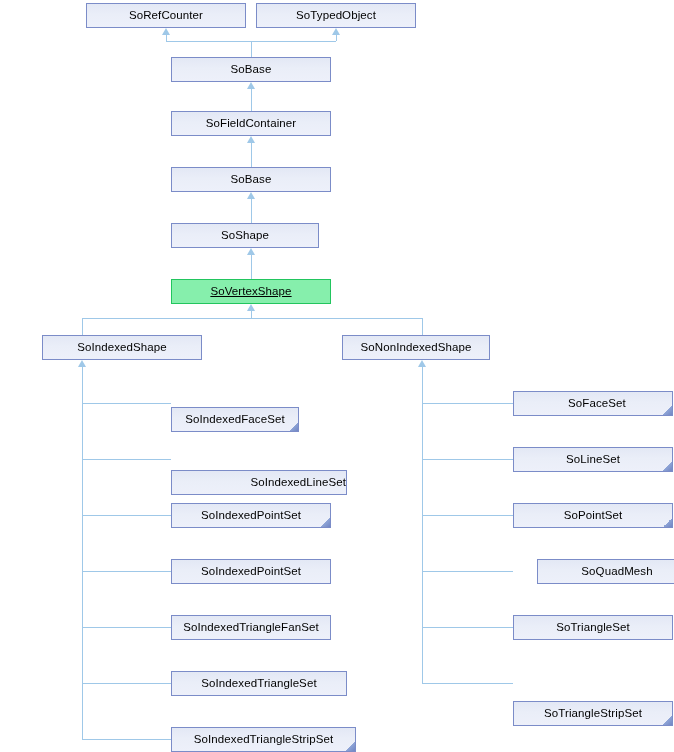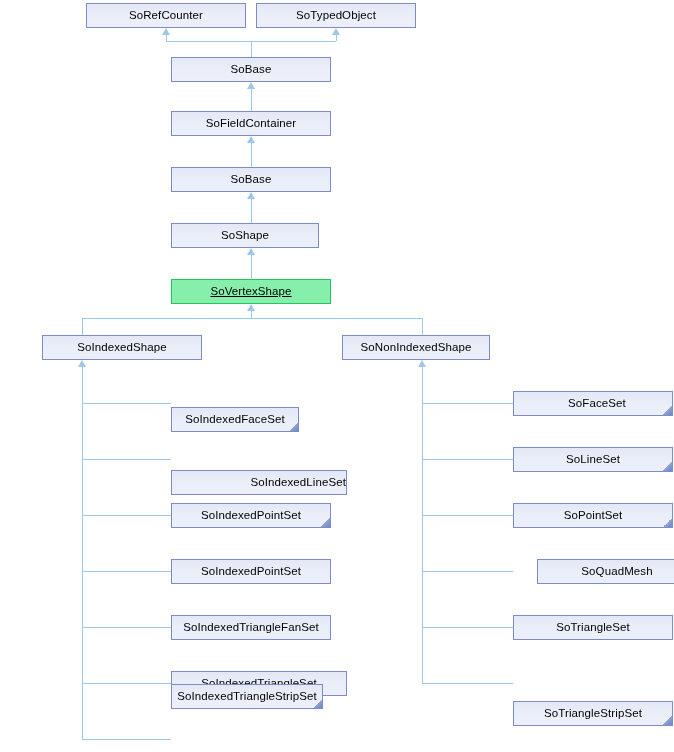--- a/index.html
+++ b/index.html
@@ -163,18 +163,18 @@
       <div class="node" style="left: 513px; top: 615px; width: 160px;">
         <span class="label">SoTriangleSet</span>
       </div>
       <div class="node" style="left: 171px; top: 671px; width: 176px;">
         <span class="label">SoIndexedTriangleSet</span>
       </div>
       <div class="node" style="left: 513px; top: 671px; width: 160px; margin-top: 30px;">
         <span class="label">SoTriangleStripSet</span>
         <span class="fold"></span>
       </div>
-      <div class="node" style="left: 171px; top: 684px; width: 152px;">
+      <div class="node" style="left: 171px; top: 727px; width: 185px;">
         <span class="label">SoIndexedTriangleStripSet</span>
         <span class="fold"></span>
       </div>
     </div>
 </div>
 
 </body></html>

